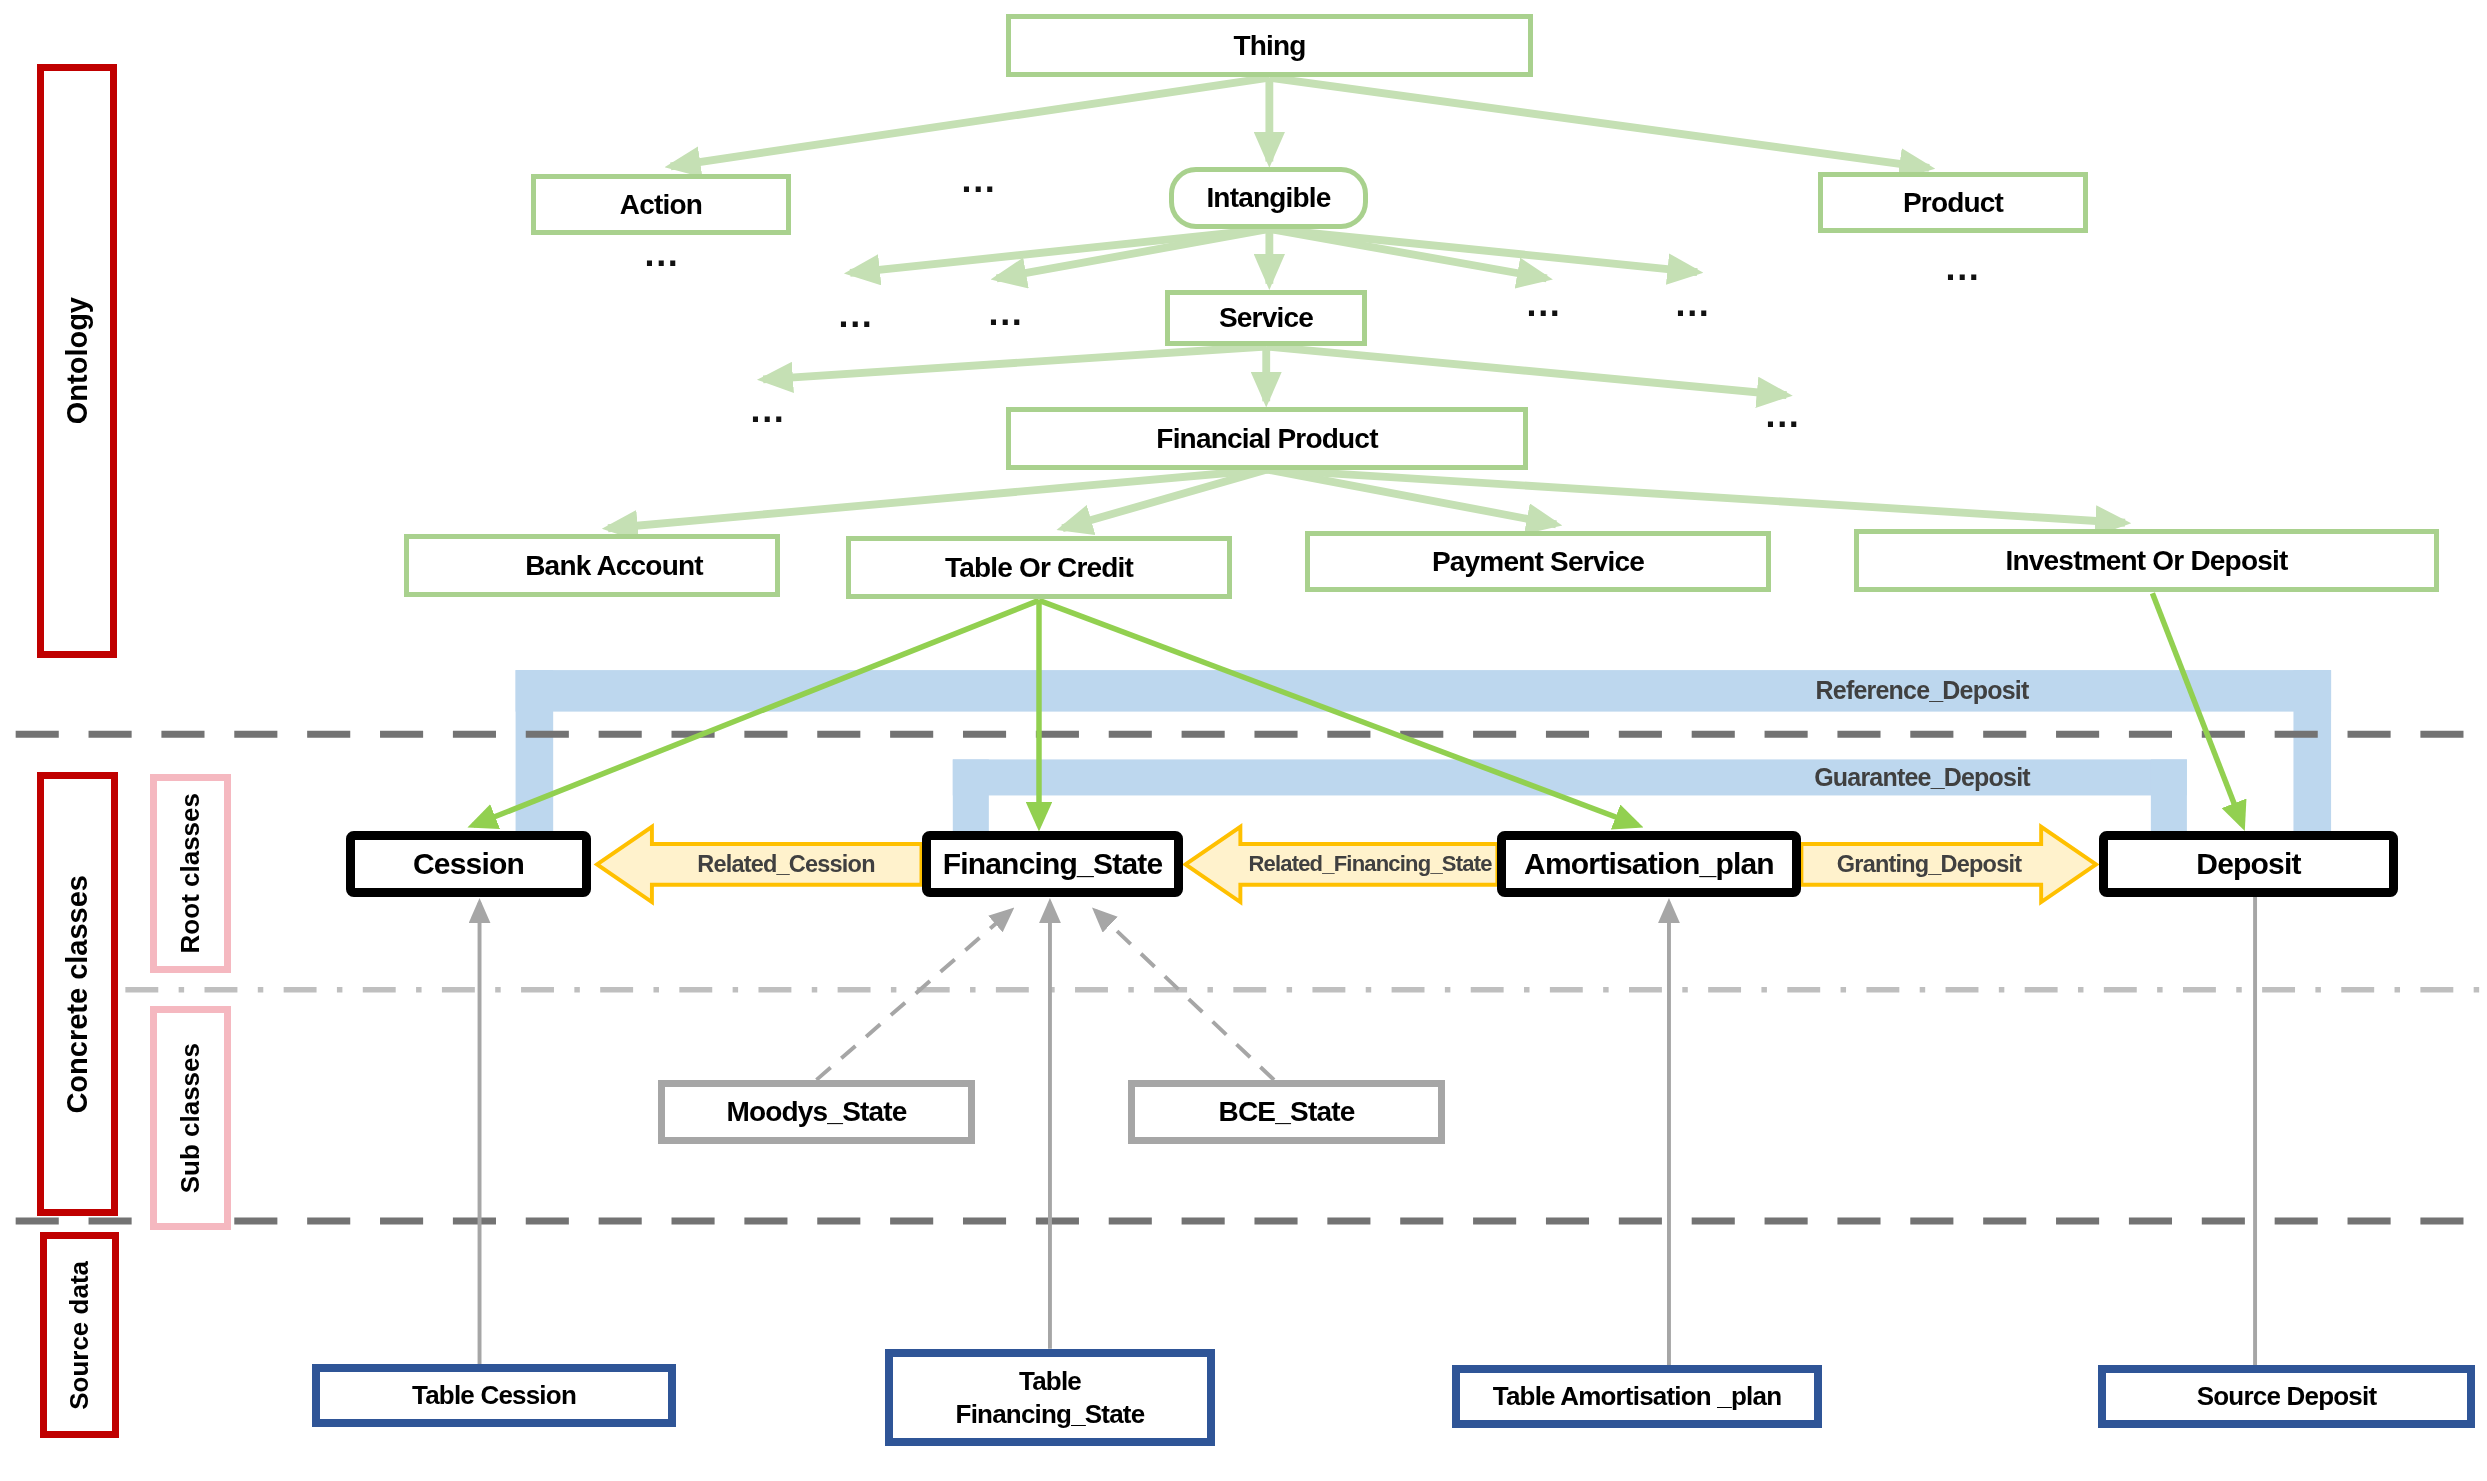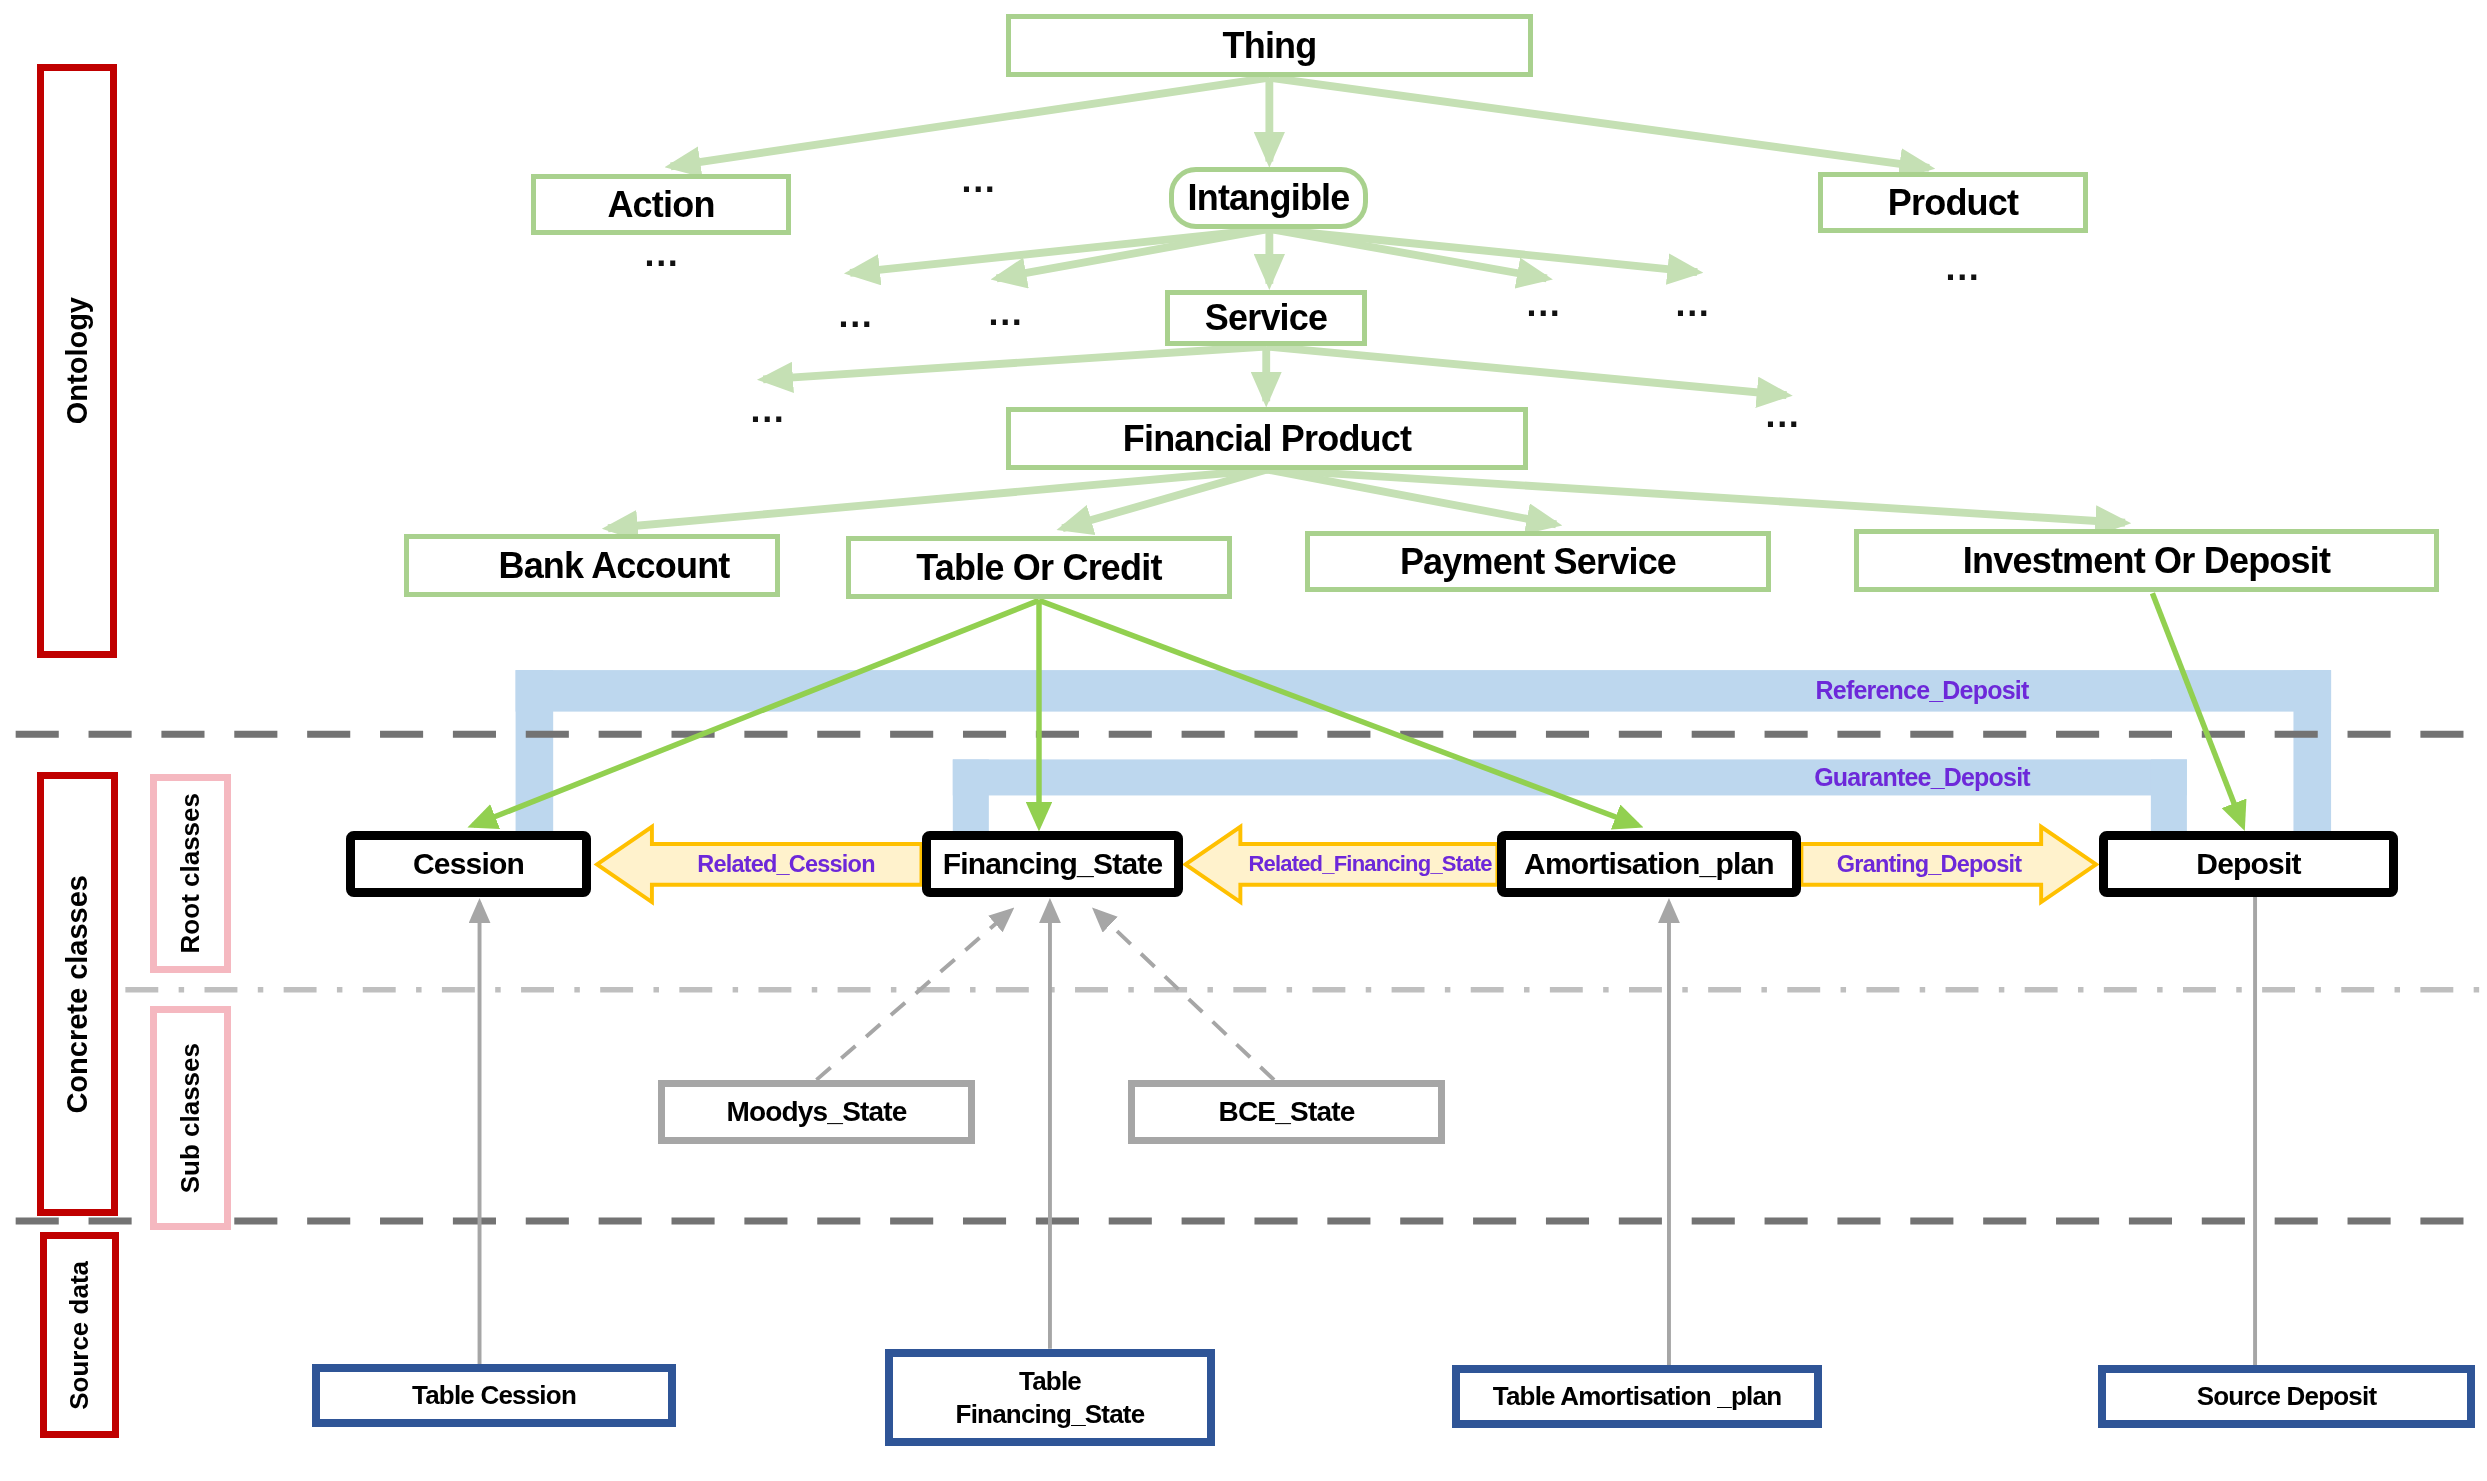--- a/index.html
+++ b/index.html
@@ -2,30 +2,30 @@
 <html style="font-size:12.5px"><head>
 <meta charset="utf-8">
 <style>
   html,body{margin:0;padding:0;background:#ffffff;}
   #stage{position:relative;width:2487px;height:1482px;background:#ffffff;overflow:hidden;
          font-family:"Liberation Sans",sans-serif;}
   #wires{position:absolute;left:0;top:0;width:2487px;height:1482px;}
   .box{position:absolute;box-sizing:border-box;background:#ffffff;display:flex;
        align-items:center;justify-content:center;text-align:center;color:#000;
        font-weight:bold;letter-spacing:-0.8px;}
-  .green{border:5.5px solid #A9D18E;font-size:36px;}
+  .green{border:5.5px solid #A9D18E;font-size:28px;}
   .black{border:9.4px solid #000000;border-radius:7.8px;font-size:30px;}
   .grayb{border:7px solid #A6A6A6;font-size:28px;}
   .table{border:8.6px solid #2F5597;font-size:26px;line-height:1.25;}
   .redv{border:7.8px solid #C00000;}
   .pinkv{border:7px solid #F5B8C0;}
   .vert{writing-mode:vertical-rl;transform:rotate(180deg);font-weight:bold;
         font-size:29px;color:#000;letter-spacing:0px;}
   .vert.small{font-size:26px;}
-  .rel{position:absolute;font-weight:bold;color:#6d28d9;text-align:center;
+  .rel{position:absolute;font-weight:bold;color:#404040;text-align:center;
        letter-spacing:-0.8px;transform:translate(-50%,-50%);white-space:nowrap;}
   .rel.blue-lbl{font-size:25px;}
   .rel.orange-lbl{font-size:23.5px;}
   .dots{position:absolute;font-weight:900;font-size:36px;color:#111;
         transform:translate(-50%,-62%);letter-spacing:1.6px;}
 </style>
 </head>
 <body>
 
 <div id="stage">

